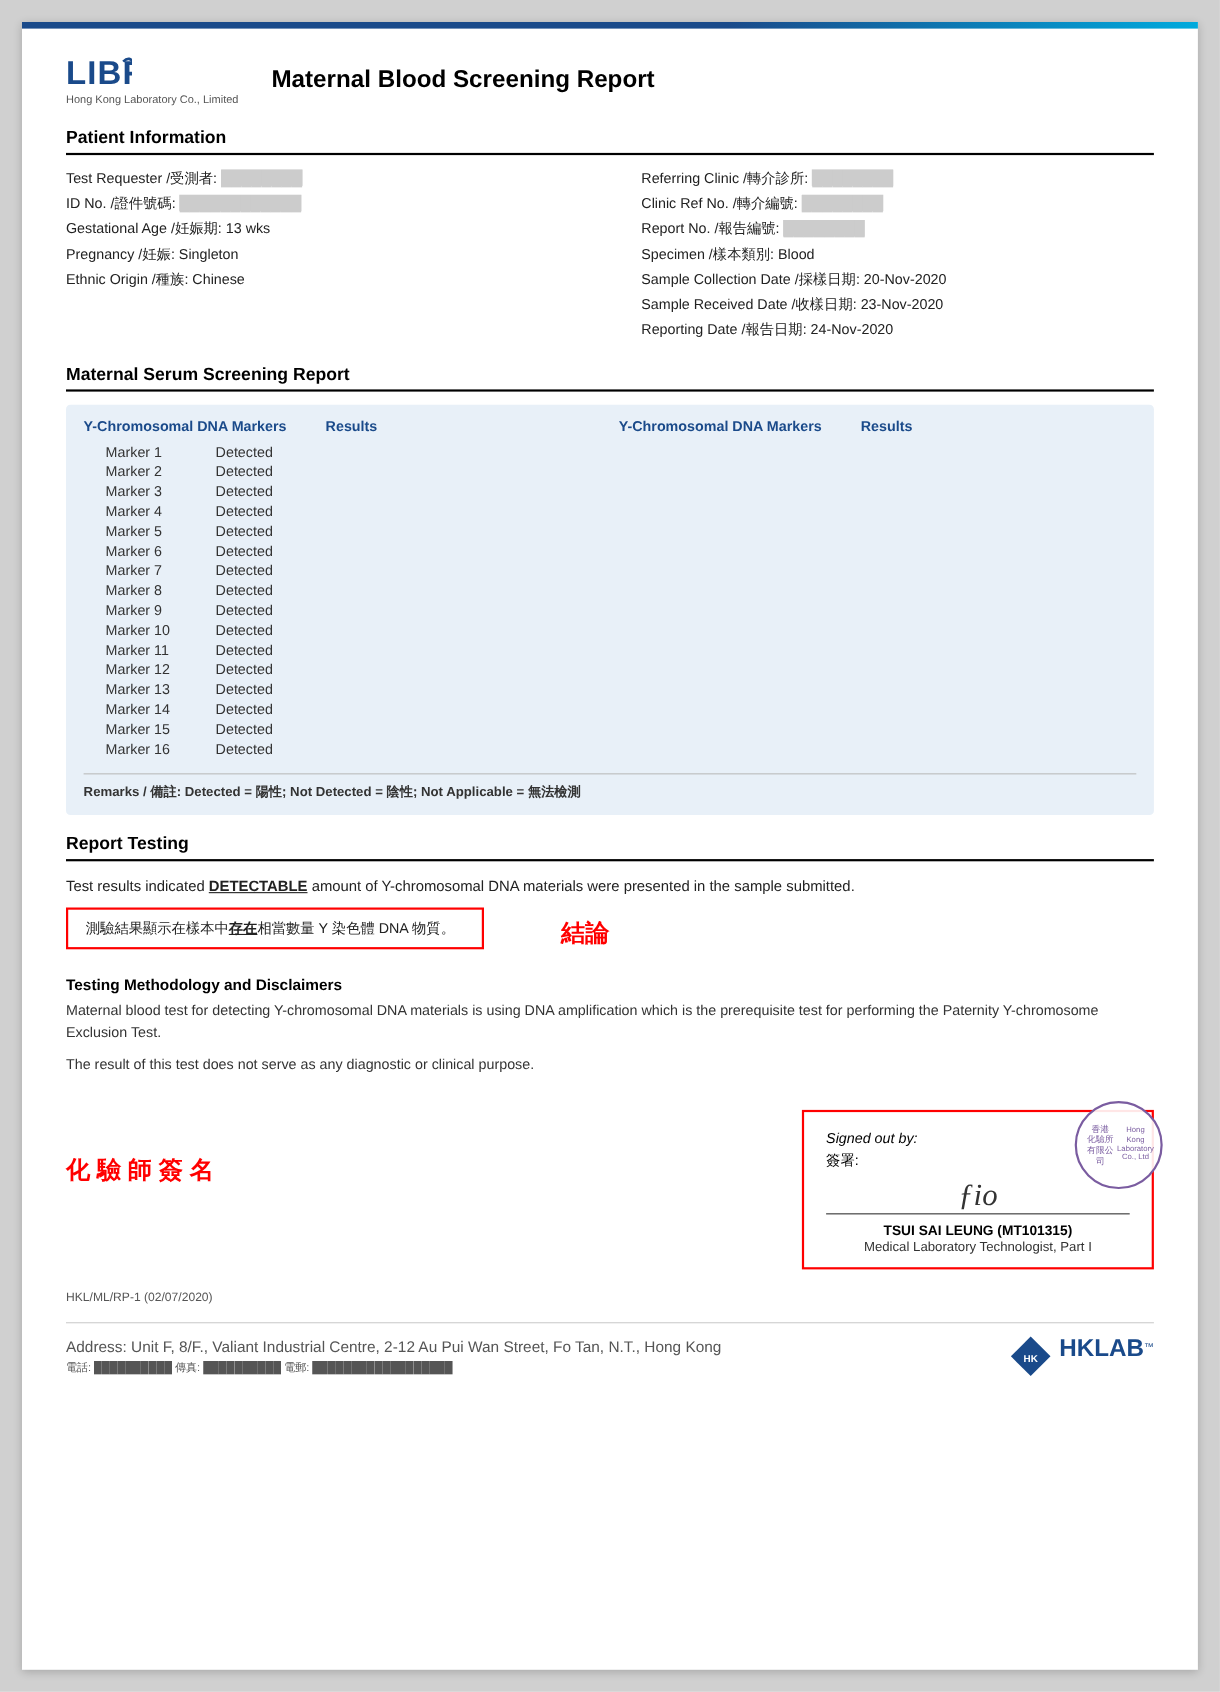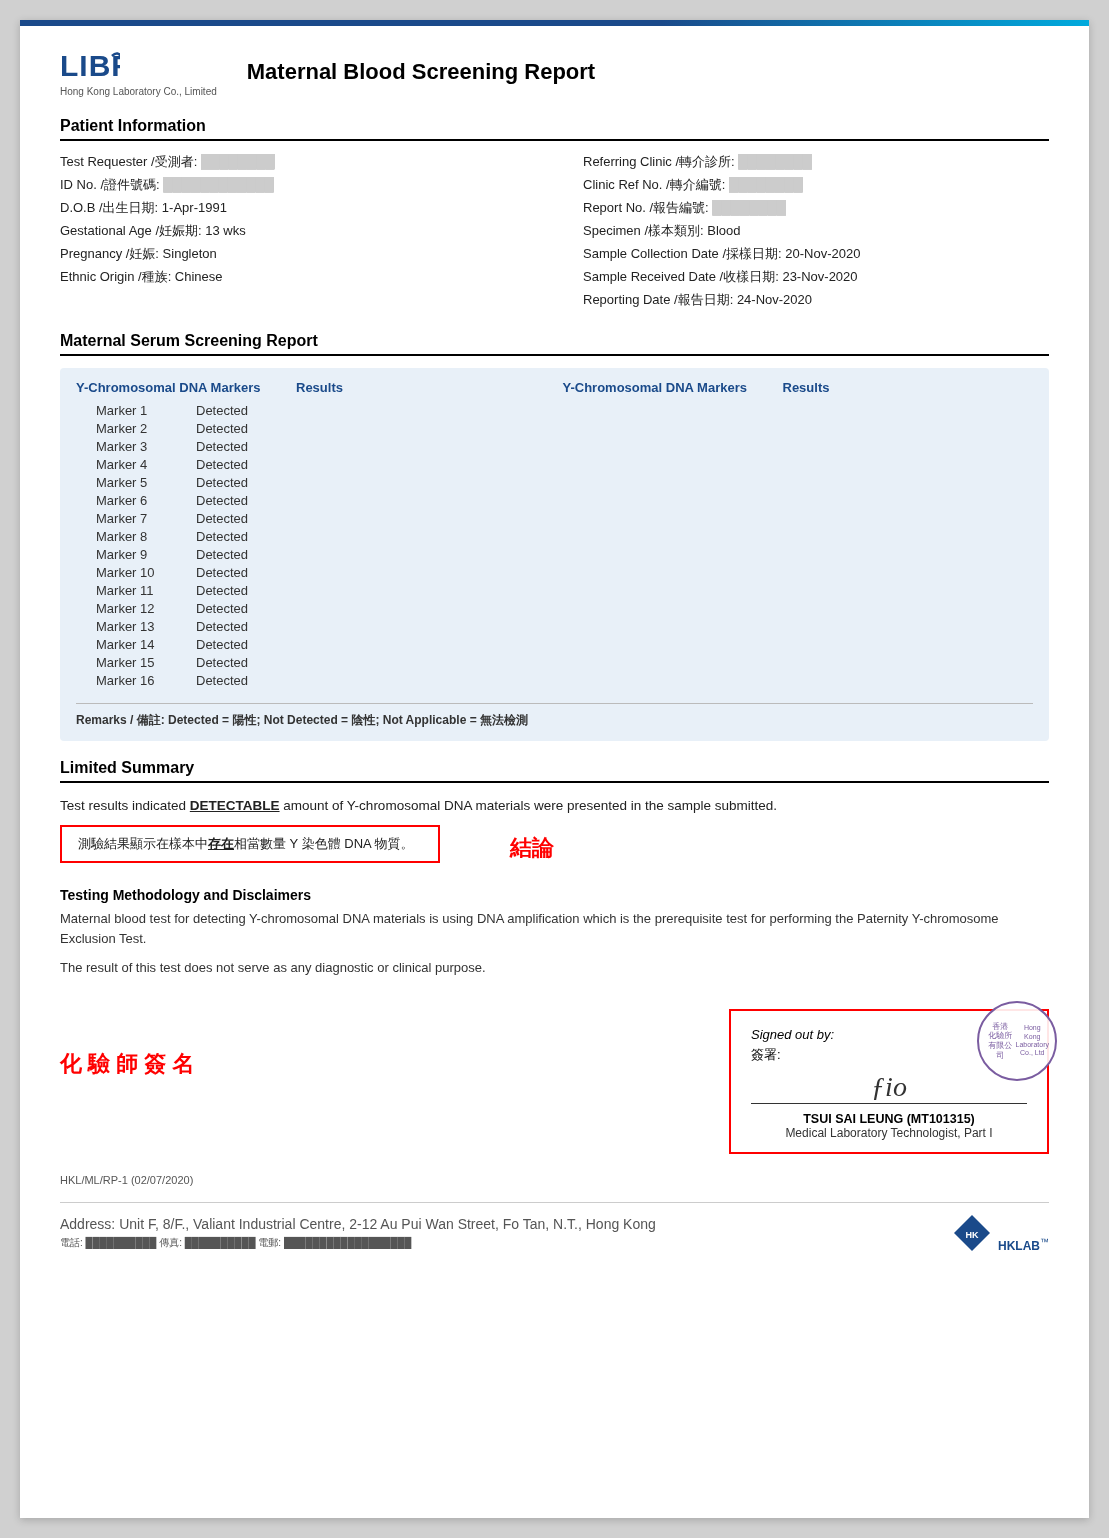--- a/index.html
+++ b/index.html
@@ -263,21 +263,21 @@
       font-size: 14px;
       color: #555;
     }
     .footer-contact {
       font-size: 10px;
       color: #555;
       margin-top: 4px;
     }
     .hklab-logo {
       display: flex;
-      align-items: flex-end;
+      align-items: flex-start;
       gap: 6px;
     }
     .hklab-diamond {
       width: 40px;
       height: 40px;
     }
     
     .libra-logo-svg {
       display: inline-block;
     }
@@ -299,21 +299,20 @@
       <div class="logo-subtitle">Hong Kong Laboratory Co., Limited</div>
     </div>
     <div class="report-title">Maternal Blood Screening Report</div>
   </div>
 
   <div class="section-header">Patient Information</div>
   <div class="patient-info">
     <div class="patient-col">
       <div class="row">Test Requester /受測者: <span style="background:#ccc;color:#ccc;">████████</span></div>
       <div class="row">ID No. /證件號碼: <span style="background:#ccc;color:#ccc;">████████████</span></div>
-      <div class="row">D.O.B /出生日期: 1-Apr-1991</div>
       <div class="row">Gestational Age /妊娠期: 13 wks</div>
       <div class="row">Pregnancy /妊娠: Singleton</div>
       <div class="row">Ethnic Origin /種族: Chinese</div>
     </div>
     <div class="patient-col">
       <div class="row">Referring Clinic /轉介診所: <span style="background:#ccc;color:#ccc;">████████</span></div>
       <div class="row">Clinic Ref No. /轉介編號: <span style="background:#ccc;color:#ccc;">████████</span></div>
       <div class="row">Report No. /報告編號: <span style="background:#ccc;color:#ccc;">████████</span></div>
       <div class="row">Specimen /樣本類別: Blood</div>
       <div class="row">Sample Collection Date /採樣日期: 20-Nov-2020</div>
@@ -405,21 +404,21 @@
           <div class="marker-name">Marker 16</div>
           <div class="marker-detected">Detected</div>
         </div>
       </div>
     </div>
 
     <div class="remarks">Remarks / 備註: Detected = 陽性; Not Detected = 陰性; Not Applicable = 無法檢測</div>
   </div>
 
   <div class="report-summary-section">
-    <div class="section-header">Limited Summary</div>
+    <div class="section-header">Report Testing</div>
     <div class="summary-text">
       Test results indicated <span class="detectable-word">DETECTABLE</span> amount of Y-chromosomal DNA materials were presented in the sample submitted.
     </div>
 
     <div class="result-row">
       <div class="result-box">
         <div class="chinese-text">
           測驗結果顯示在樣本中<span class="underline-bold">存在</span>相當數量 Y 染色體 DNA 物質。
         </div>
       </div>
@@ -455,17 +454,17 @@
     <div>
       <div class="footer-address">Address: Unit F, 8/F., Valiant Industrial Centre, 2-12 Au Pui Wan Street, Fo Tan, N.T., Hong Kong</div>
       <div class="footer-contact">電話: ██████████    傳真: ██████████    電郵: ██████████████████</div>
     </div>
     <div class="hklab-logo">
       <svg class="hklab-diamond" viewBox="0 0 40 40">
         <polygon points="20,2 38,20 20,38 2,20" fill="#1a4a8a"></polygon>
         <text x="20" y="25" text-anchor="middle" fill="white" font-size="9" font-weight="bold" font-family="Arial">HK</text>
       </svg>
       <div>
-        <span style="font-size:12px;font-weight:bold;color:#1a4a8a;">HKLAB</span><span style="font-size:9px;vertical-align:super;color:#1a4a8a;">™</span>
+        <span style="font-size:22px;font-weight:bold;color:#1a4a8a;">HKLAB</span><span style="font-size:9px;vertical-align:super;color:#1a4a8a;">™</span>
       </div>
     </div>
   </div>
 </div>
 
 </body></html>

